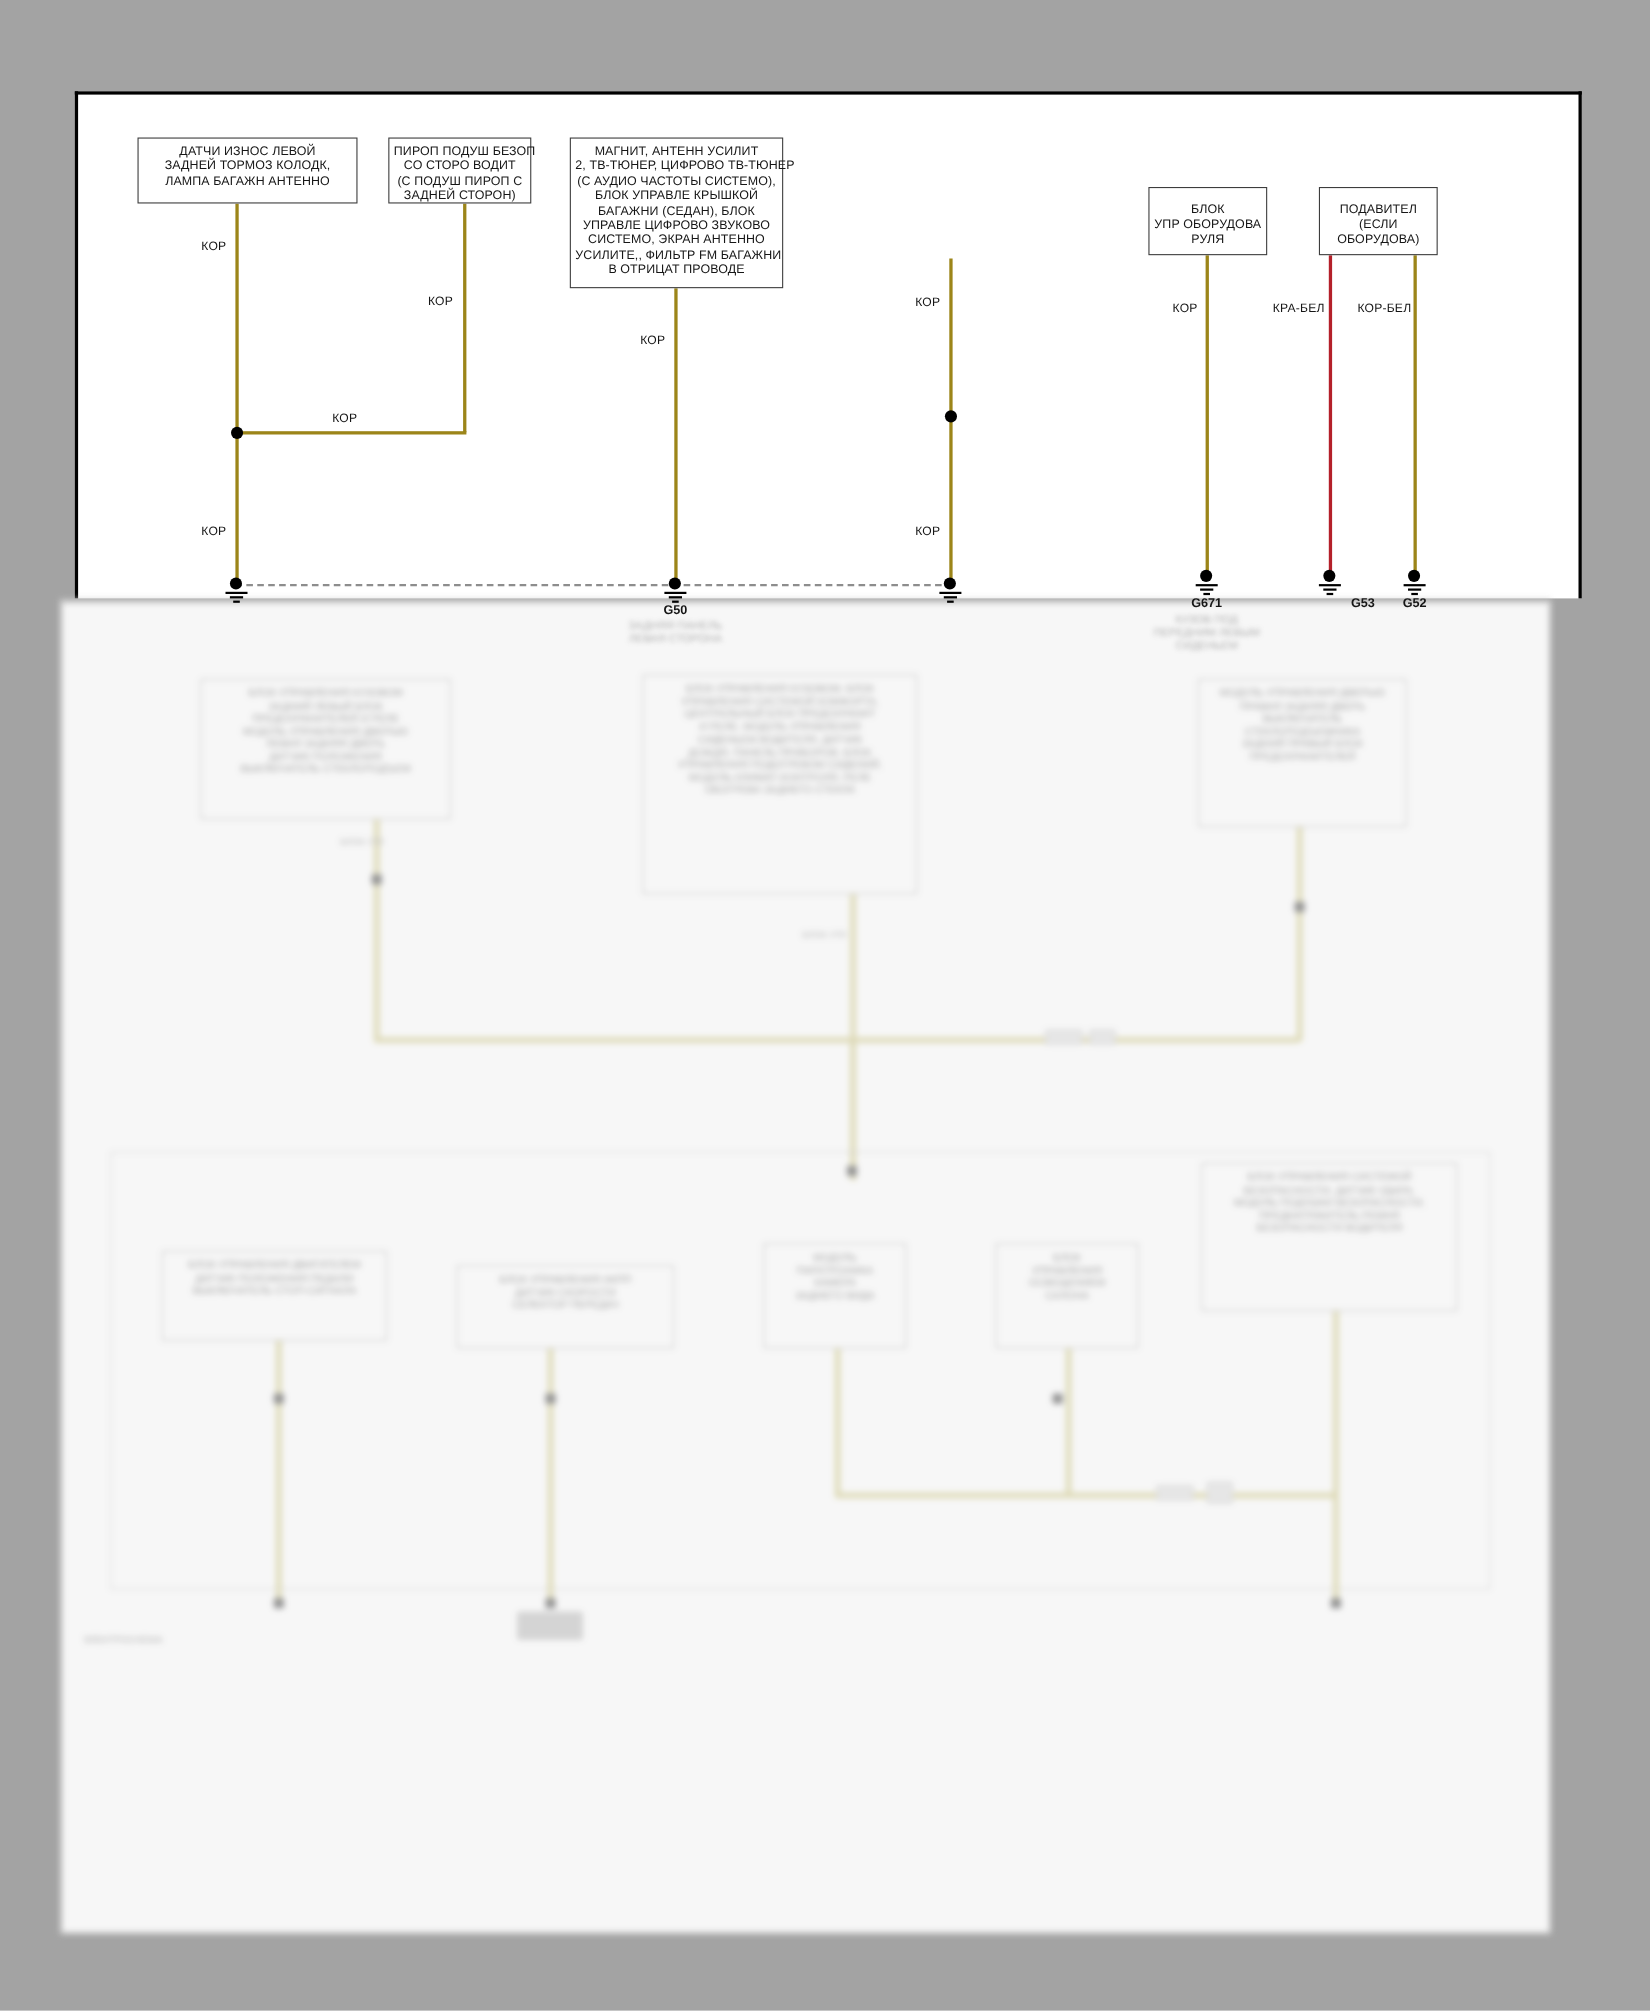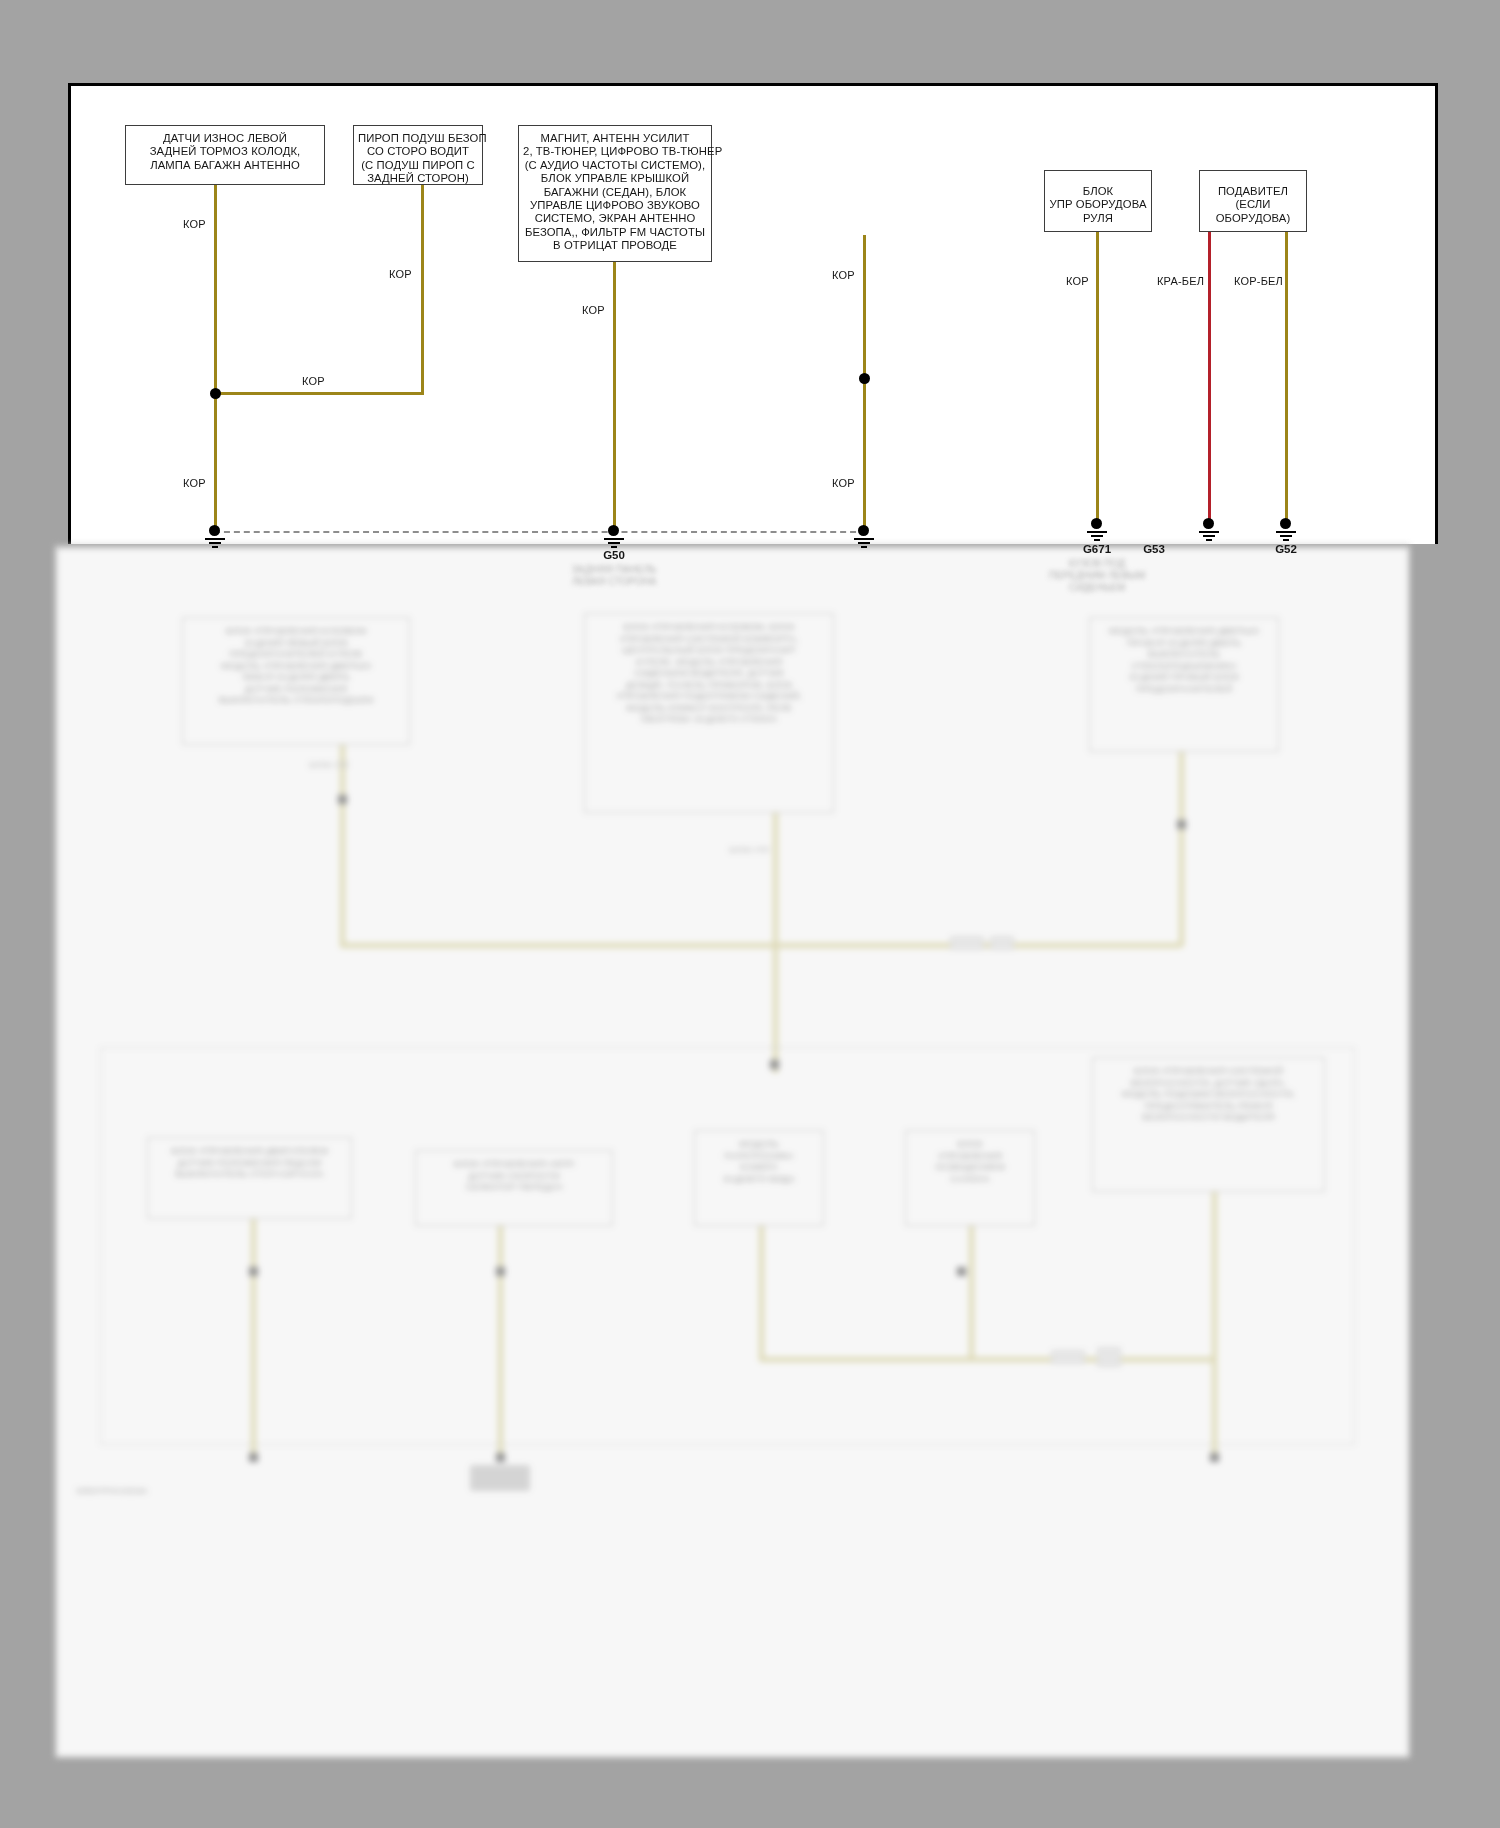--- a/index.html
+++ b/index.html
@@ -214,21 +214,21 @@
   </div>
 
   <div class="comp-box" style="left:518px; top:125px; width:194px; height:137px;">
     <span class="ln">МАГНИТ, АНТЕНН УСИЛИТ</span>
     <span class="ln">2, ТВ-ТЮНЕР, ЦИФРОВО ТВ-ТЮНЕР</span>
     <span class="ln">(С АУДИО ЧАСТОТЫ СИСТЕМО),</span>
     <span class="ln">БЛОК УПРАВЛЕ КРЫШКОЙ</span>
     <span class="ln">БАГАЖНИ (СЕДАН), БЛОК</span>
     <span class="ln">УПРАВЛЕ ЦИФРОВО ЗВУКОВО</span>
     <span class="ln">СИСТЕМО, ЭКРАН АНТЕННО</span>
-    <span class="ln">БЕЗОПА,, ФИЛЬТР FM ЧАСТОТЫ</span>
+    <span class="ln">УСИЛИТЕ,, ФИЛЬТР FM БАГАЖНИ</span>
     <span class="ln">В ОТРИЦАТ ПРОВОДЕ</span>
   </div>
 
 
   <div class="comp-box" style="left:1044px; top:170px; width:108px; height:62px; padding-top:14px;">
     <span class="ln">БЛОК</span>
     <span class="ln">УПР ОБОРУДОВА</span>
     <span class="ln">РУЛЯ</span>
   </div>
 
@@ -303,21 +303,21 @@
   <div class="gnd-label" style="left:1067px; top:543px; width:60px;">G671</div>
   <div class="gnd-caption" style="left:1027px; top:558px; width:140px;">КУЗОВ ПОД
 ПЕРЕДНИМ ЛЕВЫМ СИДЕНЬЕМ</div>
 
   <div class="gnd" style="left:1197px; top:518px;">
     <span class="gdot"></span>
     <span class="gb1"></span>
     <span class="gb2"></span>
     <span class="gb3"></span>
   </div>
-  <div class="gnd-label" style="left:1124px; top:543px; width:60px;">G53</div>
+  <div class="gnd-label" style="left:1209px; top:543px; width:60px;">G53</div>
 
   <div class="gnd" style="left:1274px; top:518px;">
     <span class="gdot"></span>
     <span class="gb1"></span>
     <span class="gb2"></span>
     <span class="gb3"></span>
   </div>
   <div class="gnd-label" style="left:1256px; top:543px; width:60px;">G52</div>
 
   <div id="overlay">

